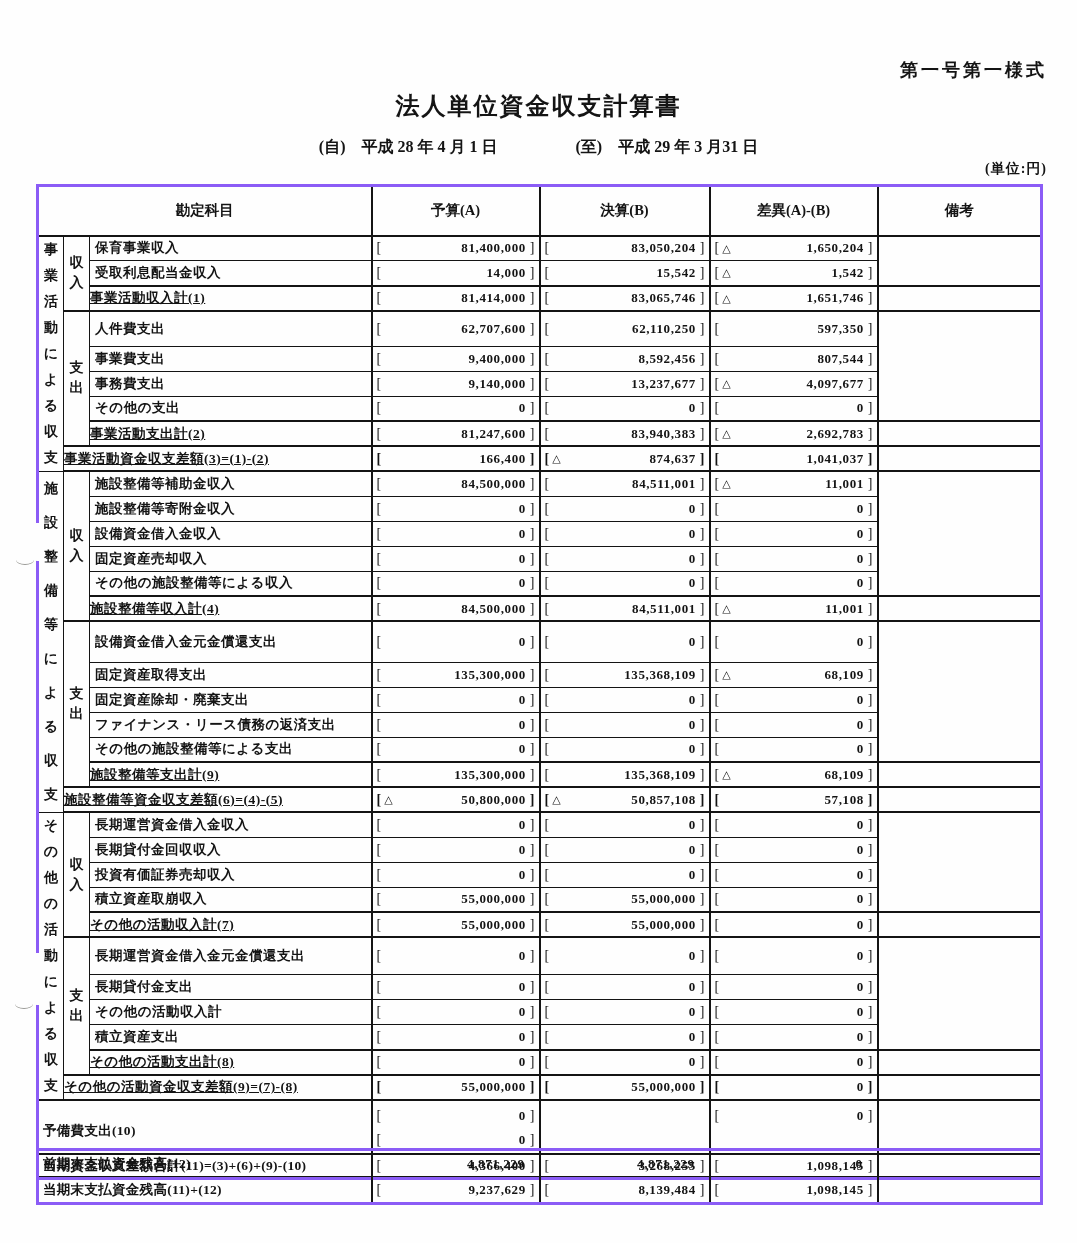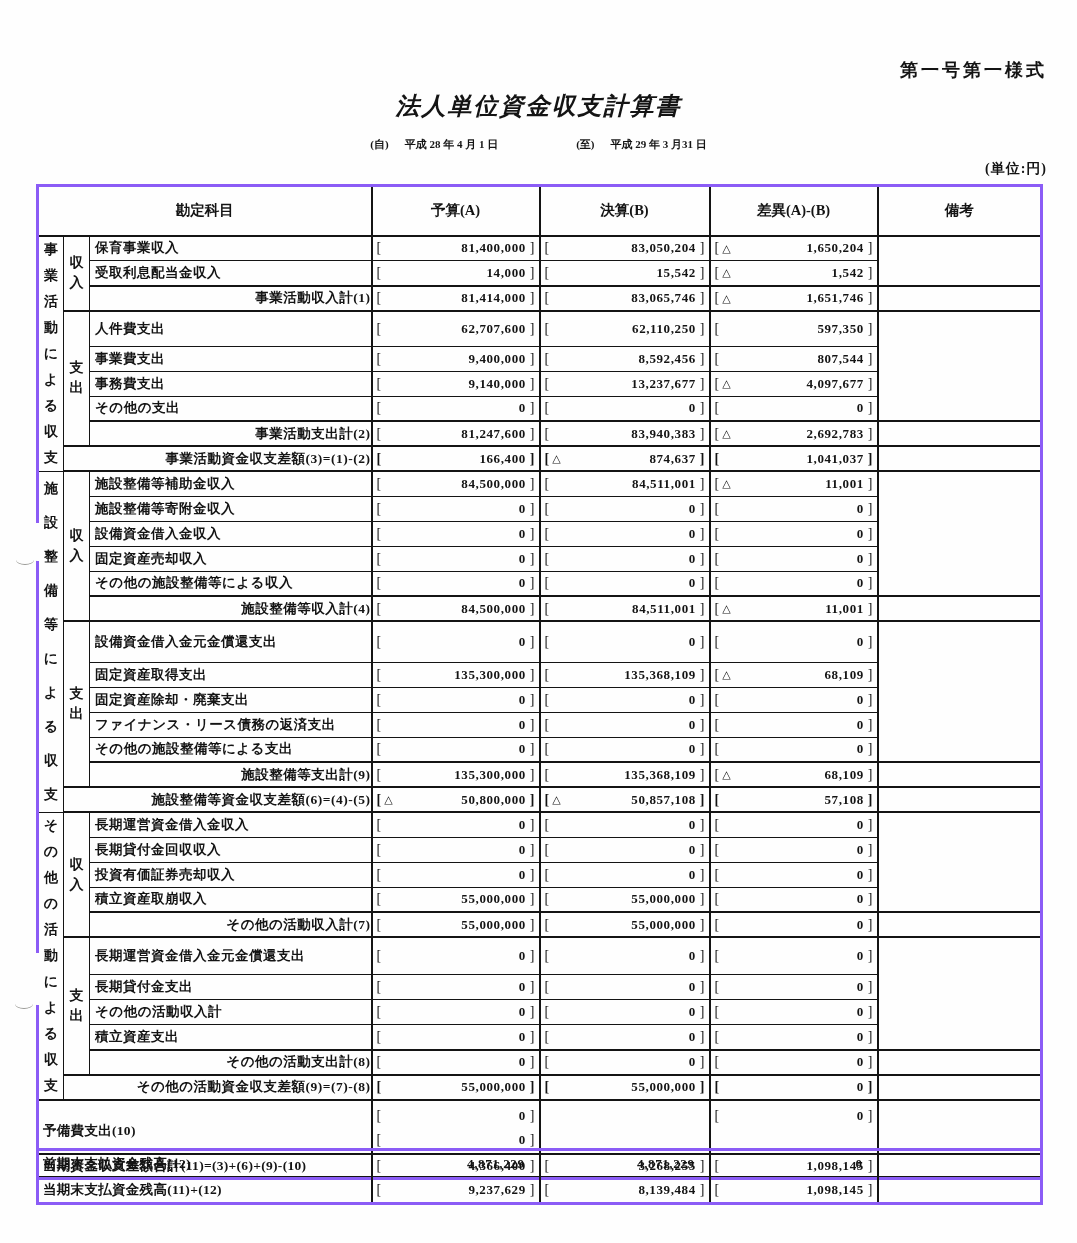--- a/index.html
+++ b/index.html
@@ -8,26 +8,26 @@
   .page {
     position:relative; width:1077px; height:1243px; background:#fefefe;
     overflow:hidden; margin:0 auto;
   }
   .form-code {
     position:absolute; top:58px; right:30px;
     font-size:18px; font-weight:700; letter-spacing:3px;
   }
   .doc-title {
     position:absolute; top:90px; left:0; width:100%;
-    text-align:center; font-size:24px; font-weight:700; letter-spacing:2px;font-style:italic;
+    text-align:center; font-size:24px; font-weight:700; letter-spacing:2px;
   }
   .period {
     position:absolute; top:137px; left:0; width:100%;
     display:flex; justify-content:center; gap:78px;
-    font-size:11px; font-weight:600;
+    font-size:16px; font-weight:600;
   }
   .period .pdate { margin-left:16px; }
   .unit-note {
     position:absolute; top:160px; right:30px;
     font-size:14px; font-weight:600; letter-spacing:1px;
   }
   table { border-collapse:collapse; table-layout:fixed; }
   #main-table  { position:absolute; left:36px; top:184px; width:1004px; }
   #bottom-table{ position:absolute; left:36px; top:1148px; width:1004px; }
   #main-table, #bottom-table { border:3px solid #8b5cf6; }
@@ -45,21 +45,21 @@
   tr.blockstart> td { border-top:2px solid #141414; }
   tr.reserve   > td { border-top:2px solid #141414; height:50px; vertical-align:top; }
   tr.grandtotal> td { border-top:2px solid #141414; }
   #bottom-table td { height:27px; }
   
   td.group { text-align:center; font-weight:600; font-size:14px; }
   td.side  { text-align:center; font-weight:600; font-size:14px; }
   td.group span, td.side span { display:block; }
   td.side span { line-height:20px; }
   td.name  { padding-left:5px; font-weight:600; letter-spacing:0.5px; }
-  td.name.center { text-align:right; padding-left:0; }
+  td.name.center { text-align:left; padding-left:0;text-decoration:underline; }
   td.val   { padding:0; }
   .vwrap { display:flex; align-items:center; padding:0 4px; height:22px; }
   .vwrap .obr { font-size:14px; }
   .vwrap .cbr { font-size:14px; margin-left:4px; }
   .vwrap .tri { font-size:11px; margin-left:3px; }
   .vwrap .num { margin-left:auto; font-size:13px; font-weight:600; letter-spacing:0.6px; }
   td.val.plain { text-align:right; padding-right:14px; font-size:13px; font-weight:600; letter-spacing:0.6px; }
   td.reserve-label, td.row-label { padding-left:4px; font-weight:600; letter-spacing:0.3px; vertical-align:middle; }
   tr.reserve td.reserve-label { padding-top:21px; vertical-align:top; }
   tr.reserve td.val { padding-top:2px; }

